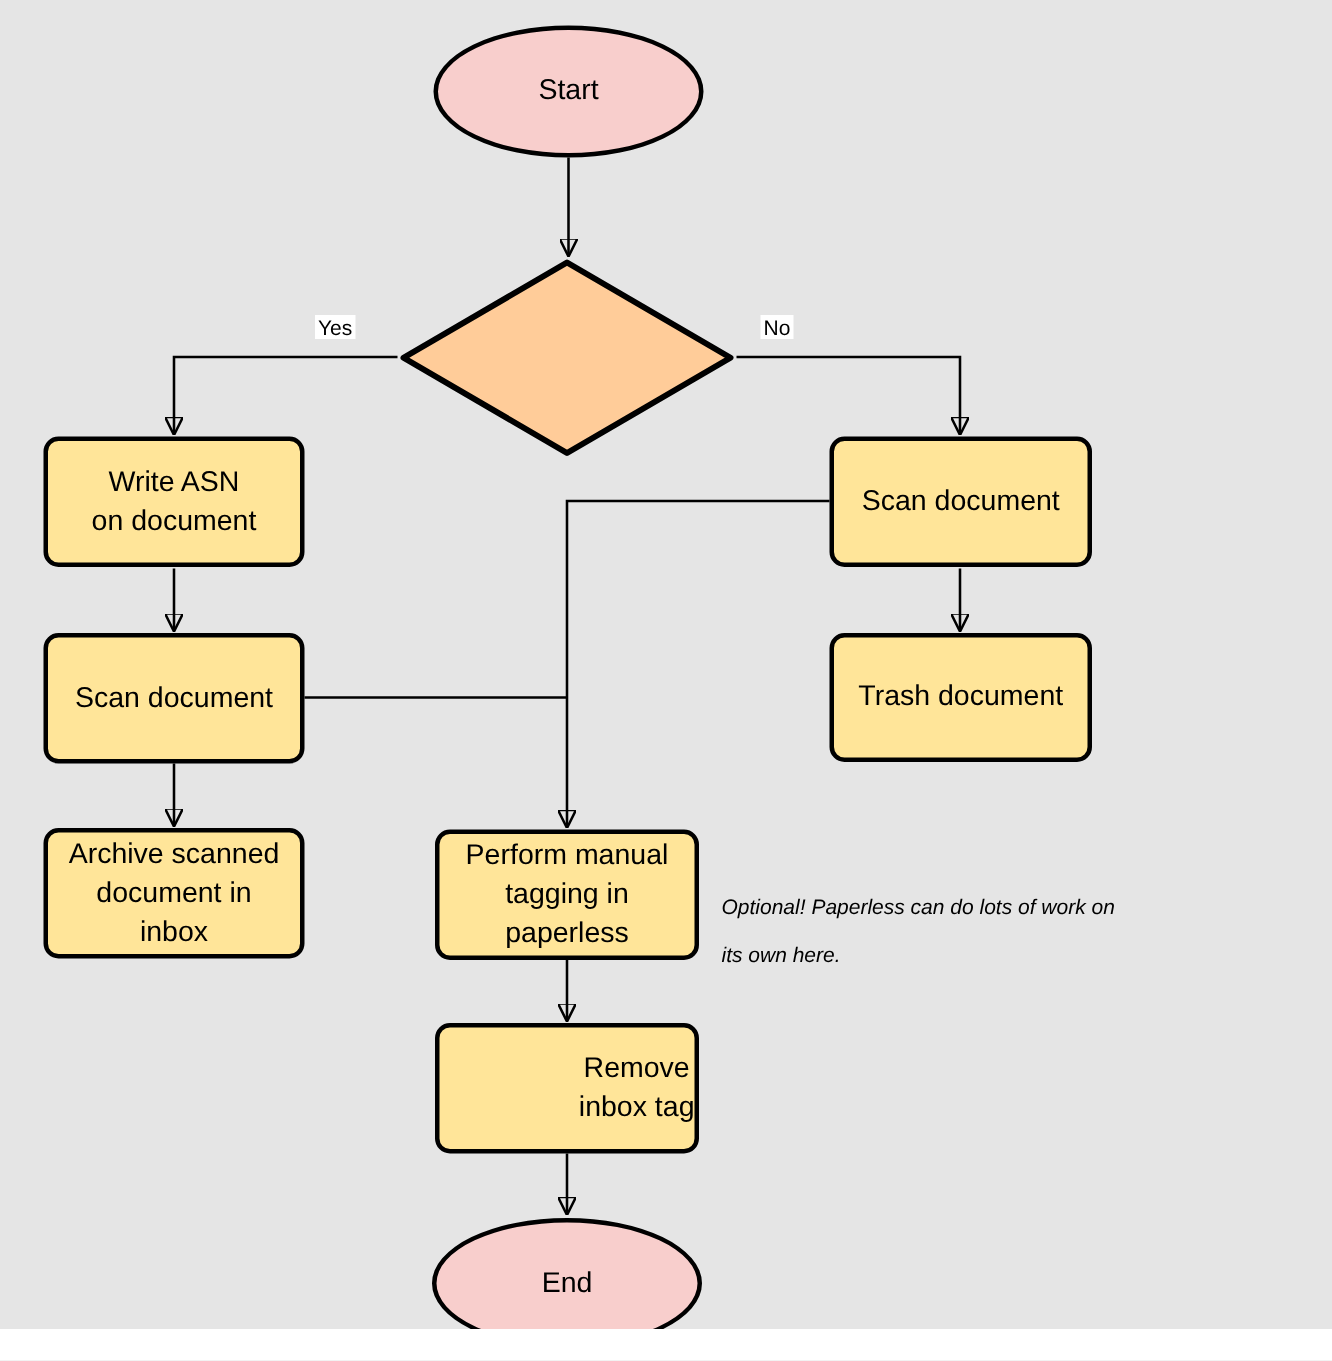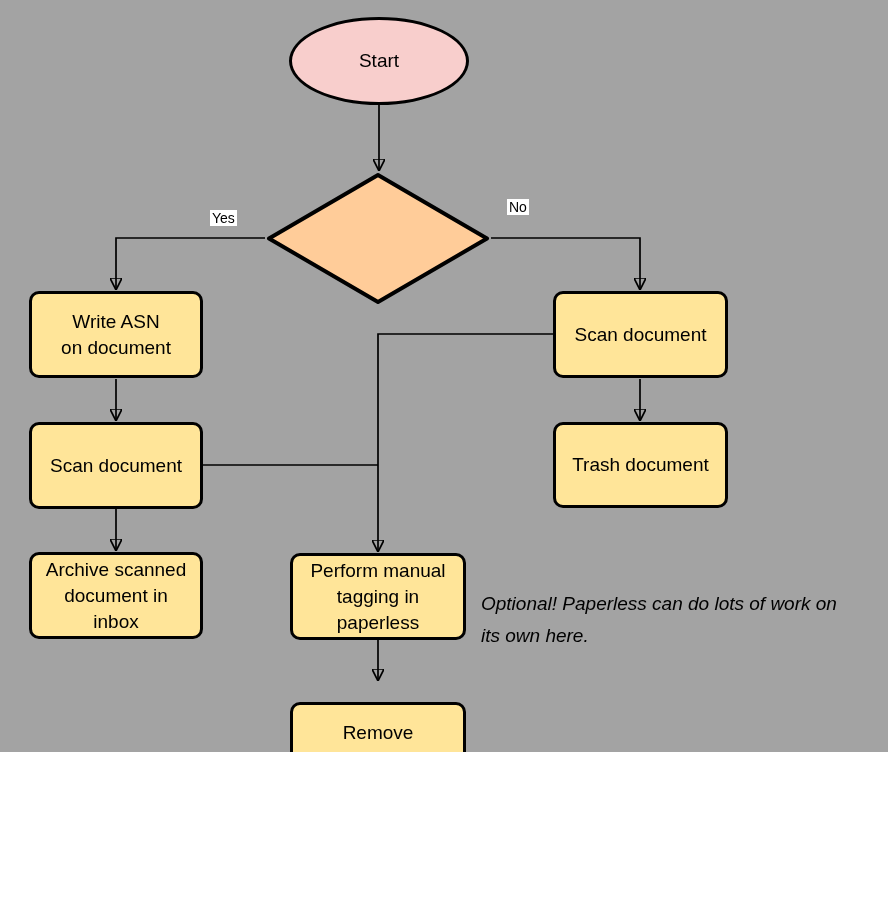--- a/index.html
+++ b/index.html
@@ -4,22 +4,22 @@
 <style>
   html, body {
     margin: 0;
     padding: 0;
     background: #ffffff;
     font-family: "Liberation Sans", "DejaVu Sans", sans-serif;
   }
   #canvas {
     position: relative;
     width: 888px;
-    height: 752px;
-    background: #a3a3a3;
+    height: 886px;
+    background: #e5e5e5;
     overflow: hidden;
   }
   #edge-layer {
     position: absolute;
     left: 0; top: 0;
     width: 888px;
     height: 907px;
   }
   #edge-layer path {
     fill: none;
@@ -68,21 +68,21 @@
     font-size: 14px;
     color: #000;
     background: #ffffff;
     padding: 0 2px;
   }
   .note {
     position: absolute;
     left: 481px;
     top: 588px;
     width: 404px;
-    font-size: 19px;
+    font-size: 14px;
     line-height: 32px;
     font-style: italic;
     color: #000;
     white-space: pre-line;
   }
   .page-bottom-rule {
     position: absolute;
     left: 0;
     top: 901px;
     width: 888px;
@@ -145,31 +145,31 @@
   <div class="node process" style="left:553px; top:422px; width:175px; height:86px;">
     <span>Trash document</span>
   </div>
 
   <div class="node process" style="left:290px; top:553px; width:176px; height:87px;">
     <span>Perform manual
 tagging in
 paperless</span>
   </div>
 
-  <div class="node process" style="left:290px; top:702px; width:176px; height:87px;">
+  <div class="node process" style="left:290px; top:682px; width:176px; height:87px;justify-content:flex-end;">
     <span>Remove
 inbox tag</span>
   </div>
 
   <div class="node terminator" style="left:288px; top:812px; width:180px; height:87px;">
     <span>End</span>
   </div>
 
   <div class="edge-label" style="left:210px; top:210px;">Yes</div>
 
-  <div class="edge-label" style="left:507px; top:199px;">No</div>
+  <div class="edge-label" style="left:507px; top:210px;">No</div>
 
   <div class="note">Optional! Paperless can do lots of work on
 its own here.</div>
 
   <div class="page-bottom-rule"></div>
 
 </div>
 
 </body></html>

